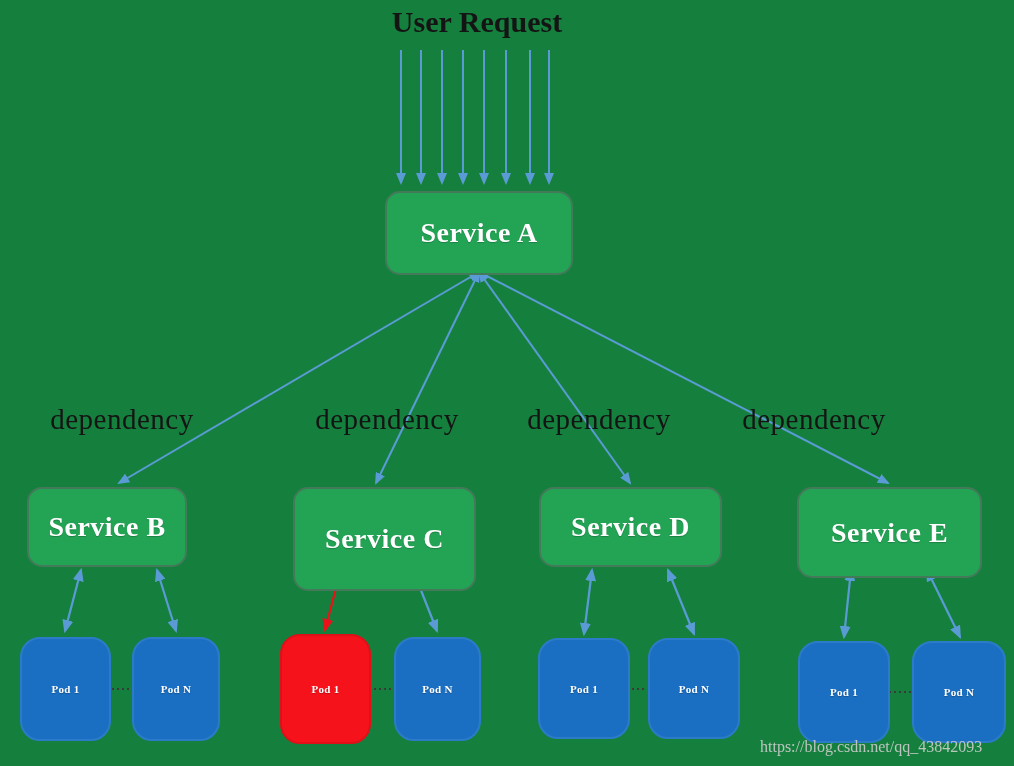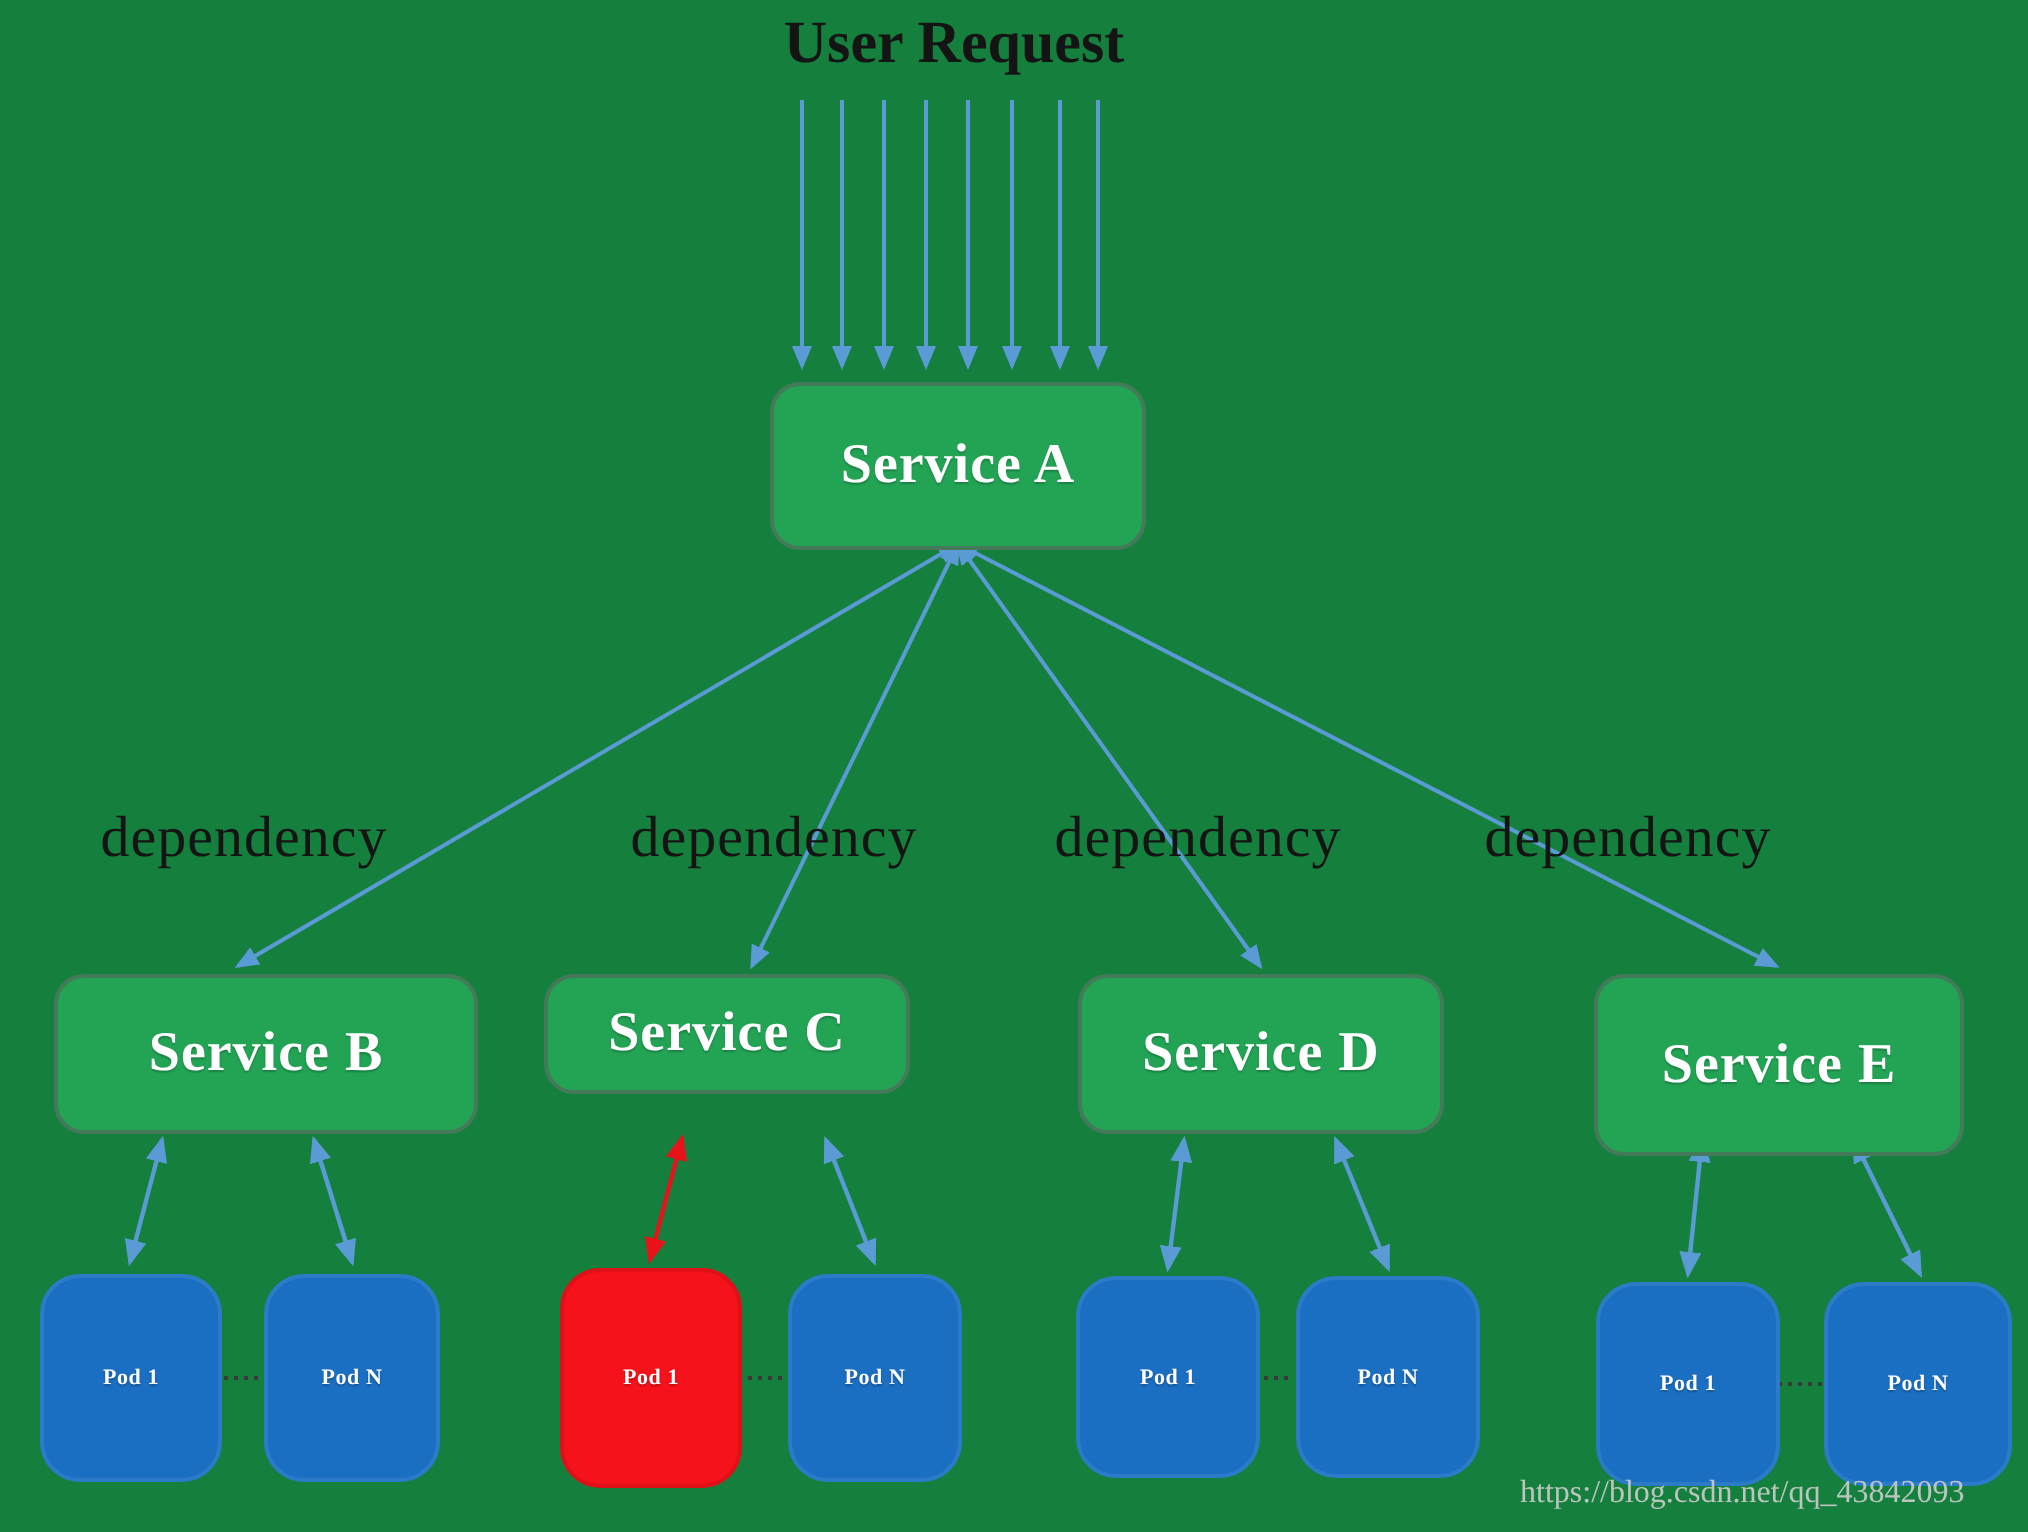--- a/index.html
+++ b/index.html
@@ -114,24 +114,24 @@
 
   <div class="dep-label" style="left:122px">dependency</div>
   <div class="dep-label" style="left:387px">dependency</div>
   <div class="dep-label" style="left:599px">dependency</div>
   <div class="dep-label" style="left:814px">dependency</div>
 
   <div class="service" style="left:385px;top:191px;width:188px;height:84px">
     <span class="lbl">Service A</span>
   </div>
 
-  <div class="service" style="left:27px;top:487px;width:212px;height:80px">
+  <div class="service" style="left:27px;top:487px;width:160px;height:80px">
     <span class="lbl">Service B</span>
   </div>
-  <div class="service" style="left:272px;top:487px;width:183px;height:60px">
+  <div class="service" style="left:293px;top:487px;width:183px;height:104px">
     <span class="lbl">Service C</span>
   </div>
   <div class="service" style="left:539px;top:487px;width:183px;height:80px">
     <span class="lbl">Service D</span>
   </div>
   <div class="service" style="left:797px;top:487px;width:185px;height:91px">
     <span class="lbl">Service E</span>
   </div>
 
   <div class="pod" style="left:20px;top:637px;width:91px;height:104px">

